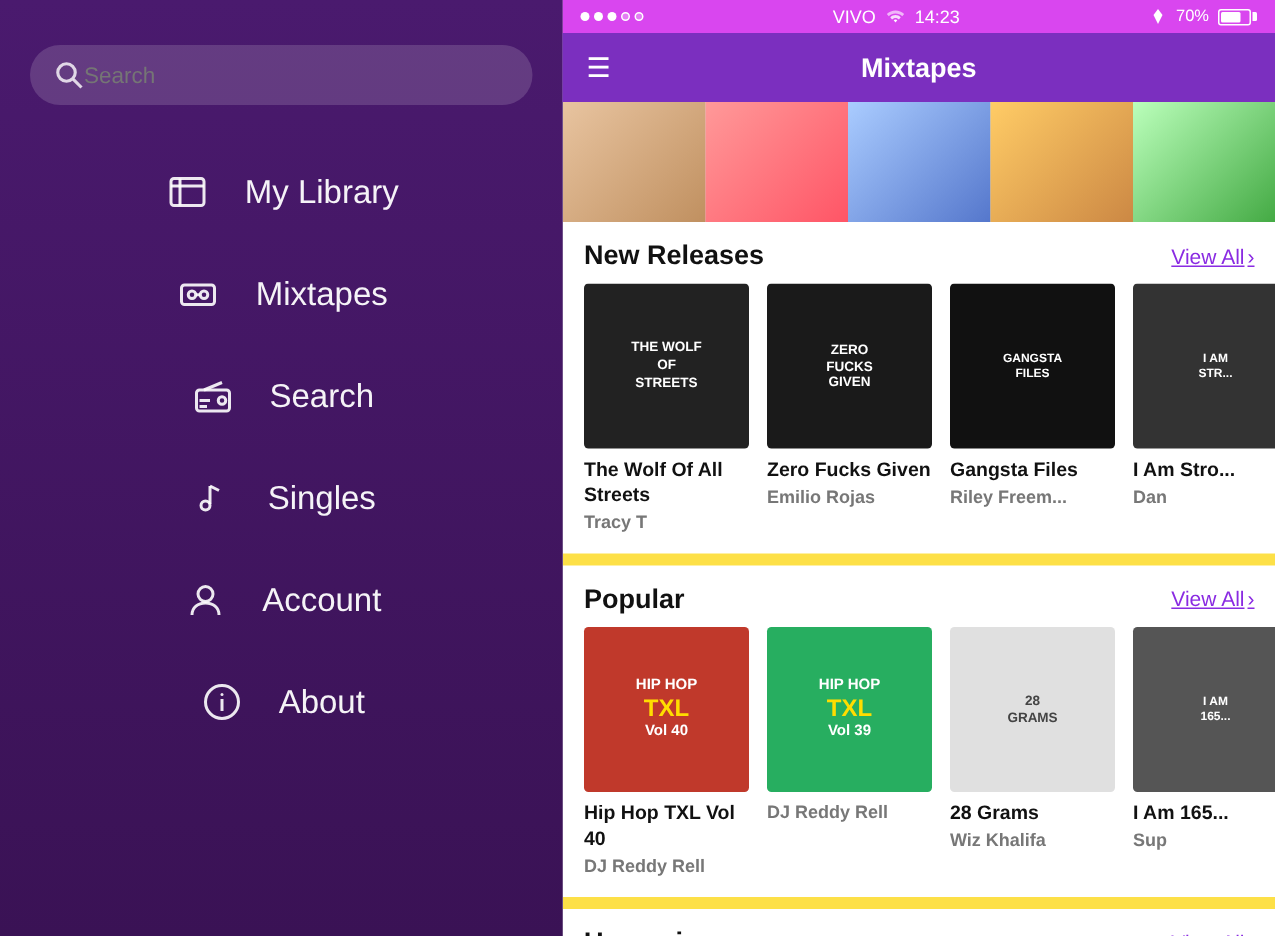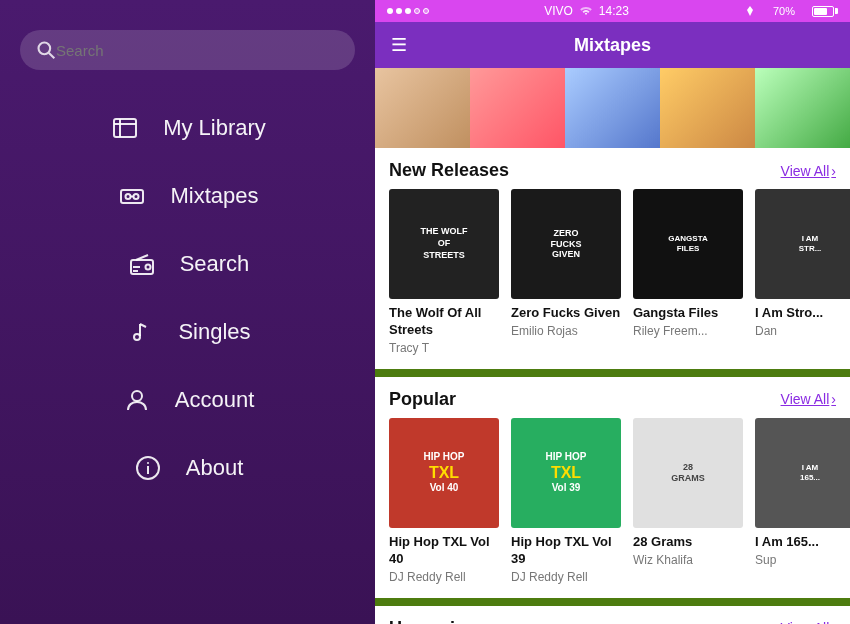--- a/index.html
+++ b/index.html
@@ -121,21 +121,21 @@
       display: flex;
       align-items: center;
       gap: 6px;
       font-size: 12px;
       font-weight: 500;
     }
 
     .status-right {
       display: flex;
       align-items: center;
-      gap: 17px;
+      gap: 6px;
       font-size: 11px;
     }
 
     
     .mixtapes-header {
       background: #7b2fbf;
       height: 46px;
       display: flex;
       align-items: center;
       justify-content: center;
@@ -153,21 +153,21 @@
     .header-title {
       color: white;
       font-size: 18px;
       font-weight: 600;
     }
 
     
     .main-content {
       flex: 1;
       overflow-y: auto;
-      background: #4d7c0f;
+      background: #fde047;
       padding-bottom: 10px;
     }
 
     
     .featured-strip {
       display: flex;
       gap: 0;
       height: 80px;
       overflow: hidden;
       background: #ddd;
@@ -234,20 +234,21 @@
       font-size: 13px;
       font-weight: 600;
       color: #111;
       line-height: 1.3;
     }
 
     .album-artist {
       font-size: 12px;
       color: #777;
       margin-top: 2px;
+      font-weight: bold;
     }
 
     
     .cover-wolf { background: #222; display: flex; align-items: center; justify-content: center; }
     .cover-zero { background: #1a1a1a; display: flex; align-items: center; justify-content: center; }
     .cover-gangsta { background: #111; display: flex; align-items: center; justify-content: center; }
     .cover-partial { background: #333; display: flex; align-items: center; justify-content: center; }
 
     .cover-hiphop40 { background: #c0392b; display: flex; align-items: center; justify-content: center; }
     .cover-hiphop39 { background: #27ae60; display: flex; align-items: center; justify-content: center; }
@@ -490,21 +491,20 @@
             <span class="cover-text" style="font-size:10px; font-weight:900; color:#fff;">HIP HOP<br><span style="font-size:16px; color:#ffdd00;">TXL</span><br>Vol 40</span>
           </div>
           <div class="album-title">Hip Hop TXL Vol 40</div>
           <div class="album-artist">DJ Reddy Rell</div>
         </div>
 
         <div class="album-card">
           <div class="album-cover cover-hiphop39">
             <span class="cover-text" style="font-size:10px; font-weight:900; color:#fff;">HIP HOP<br><span style="font-size:16px; color:#ffdd00;">TXL</span><br>Vol 39</span>
           </div>
-          <div class="album-title">Hip Hop TXL Vol 39</div>
           <div class="album-artist">DJ Reddy Rell</div>
         </div>
 
         <div class="album-card">
           <div class="album-cover cover-28grams">
             <span class="cover-text" style="font-size:9px; color:#444;">28<br>GRAMS</span>
           </div>
           <div class="album-title">28 Grams</div>
           <div class="album-artist">Wiz Khalifa</div>
         </div>

